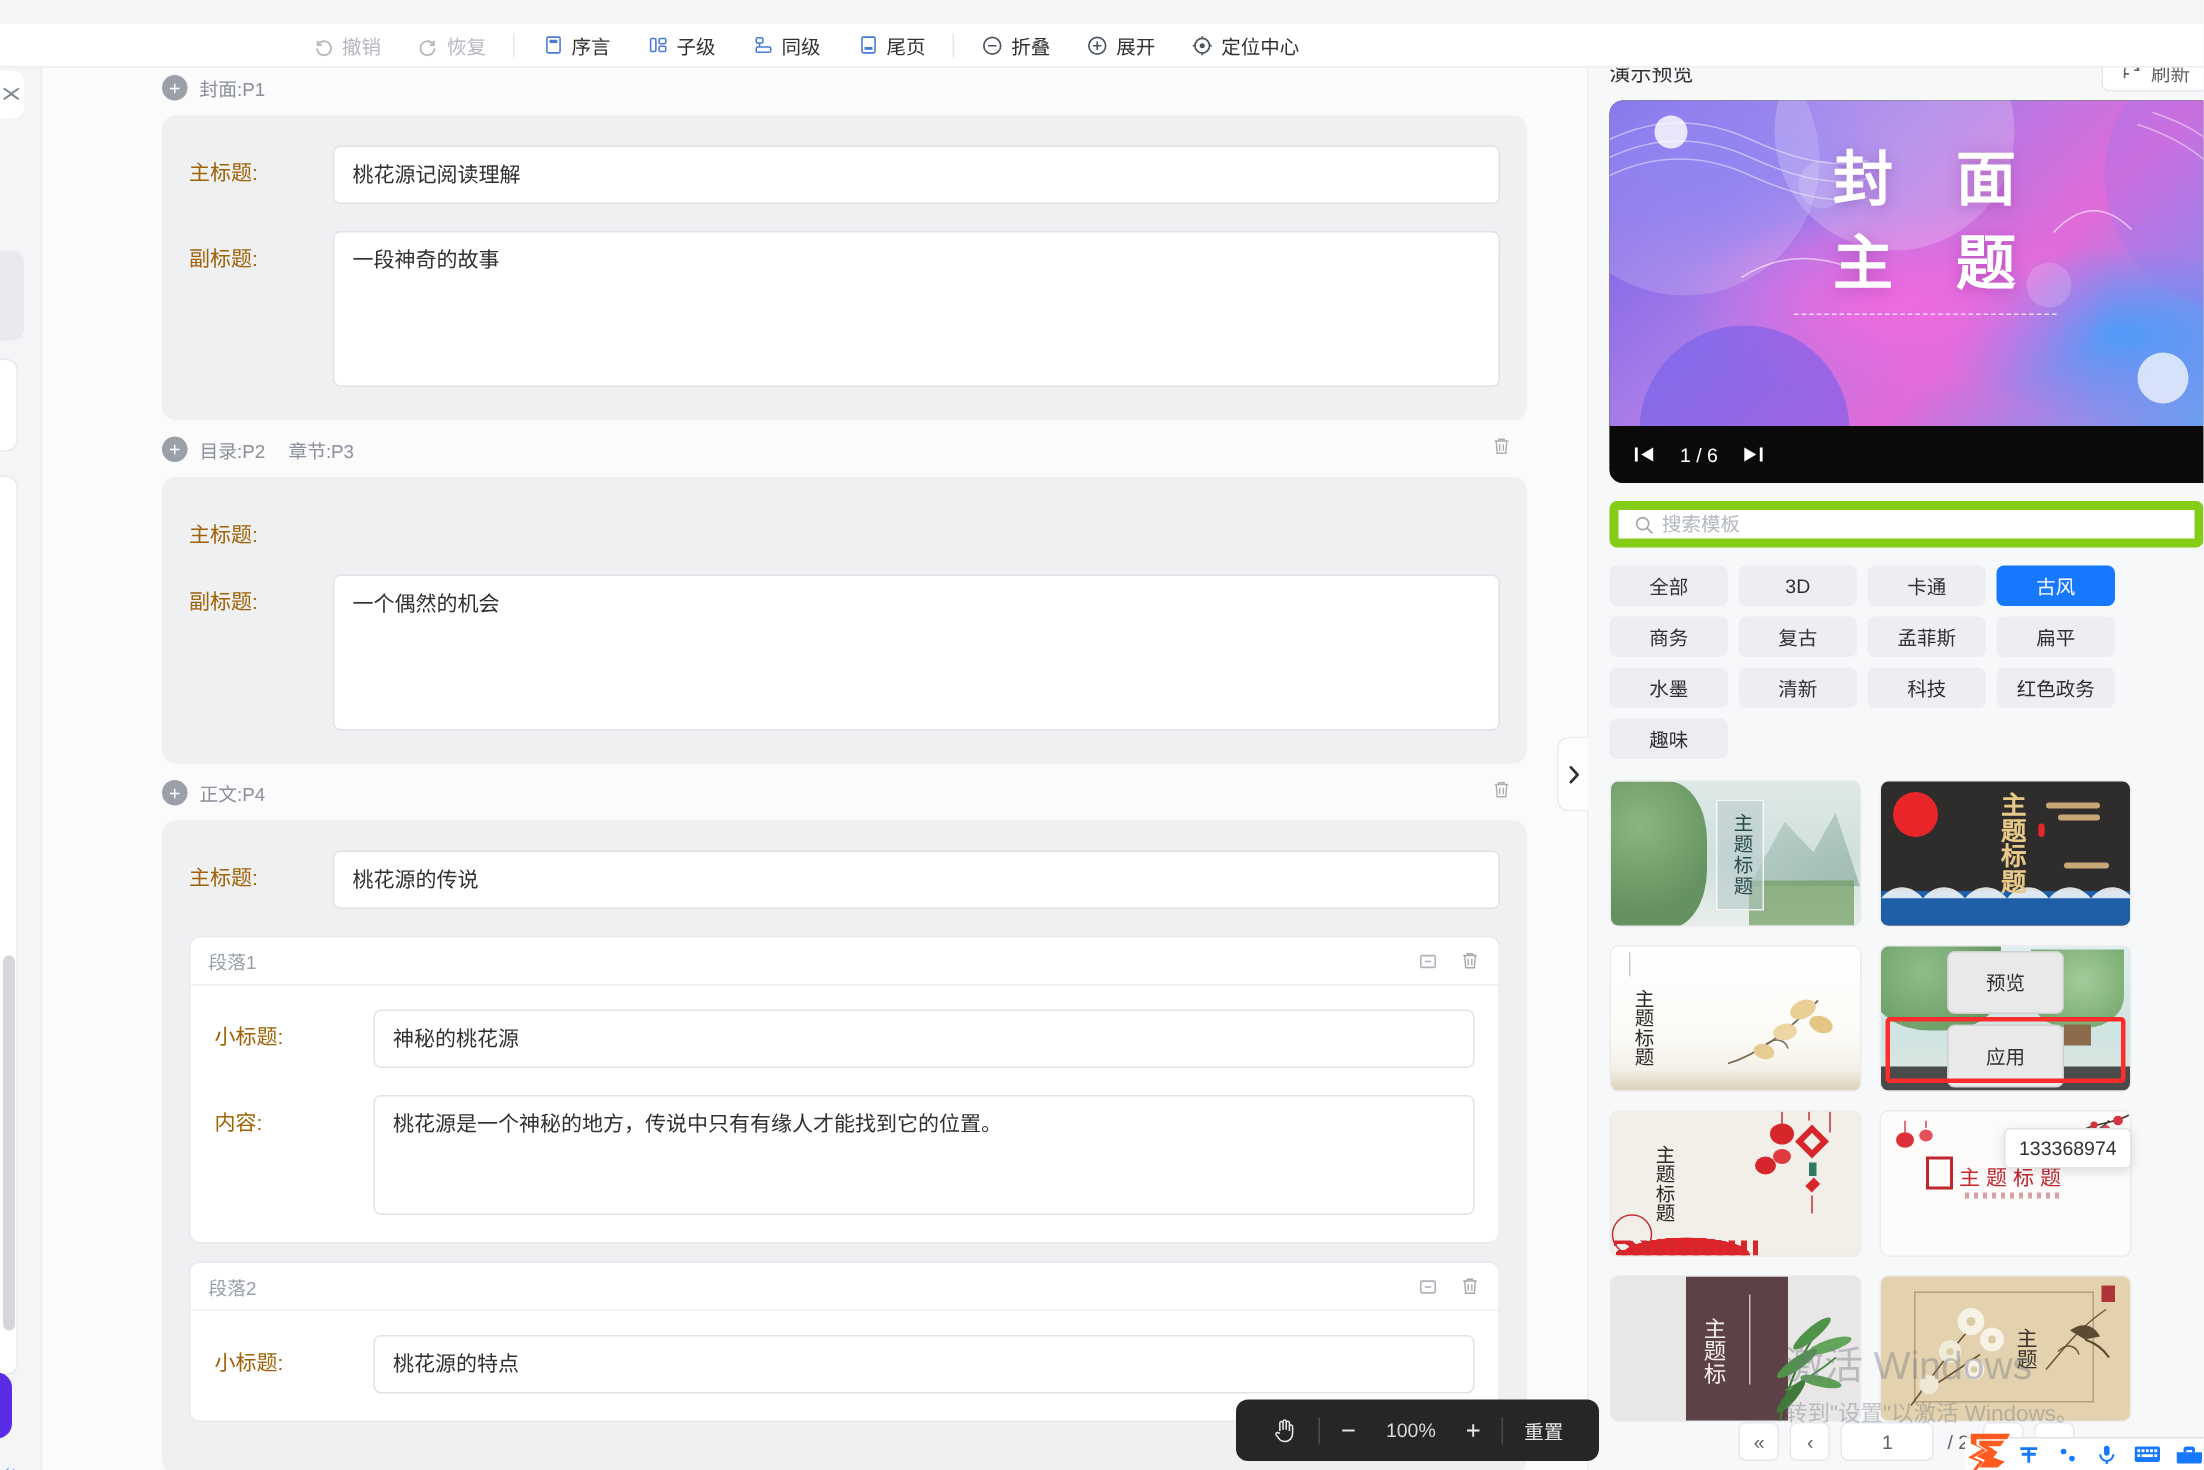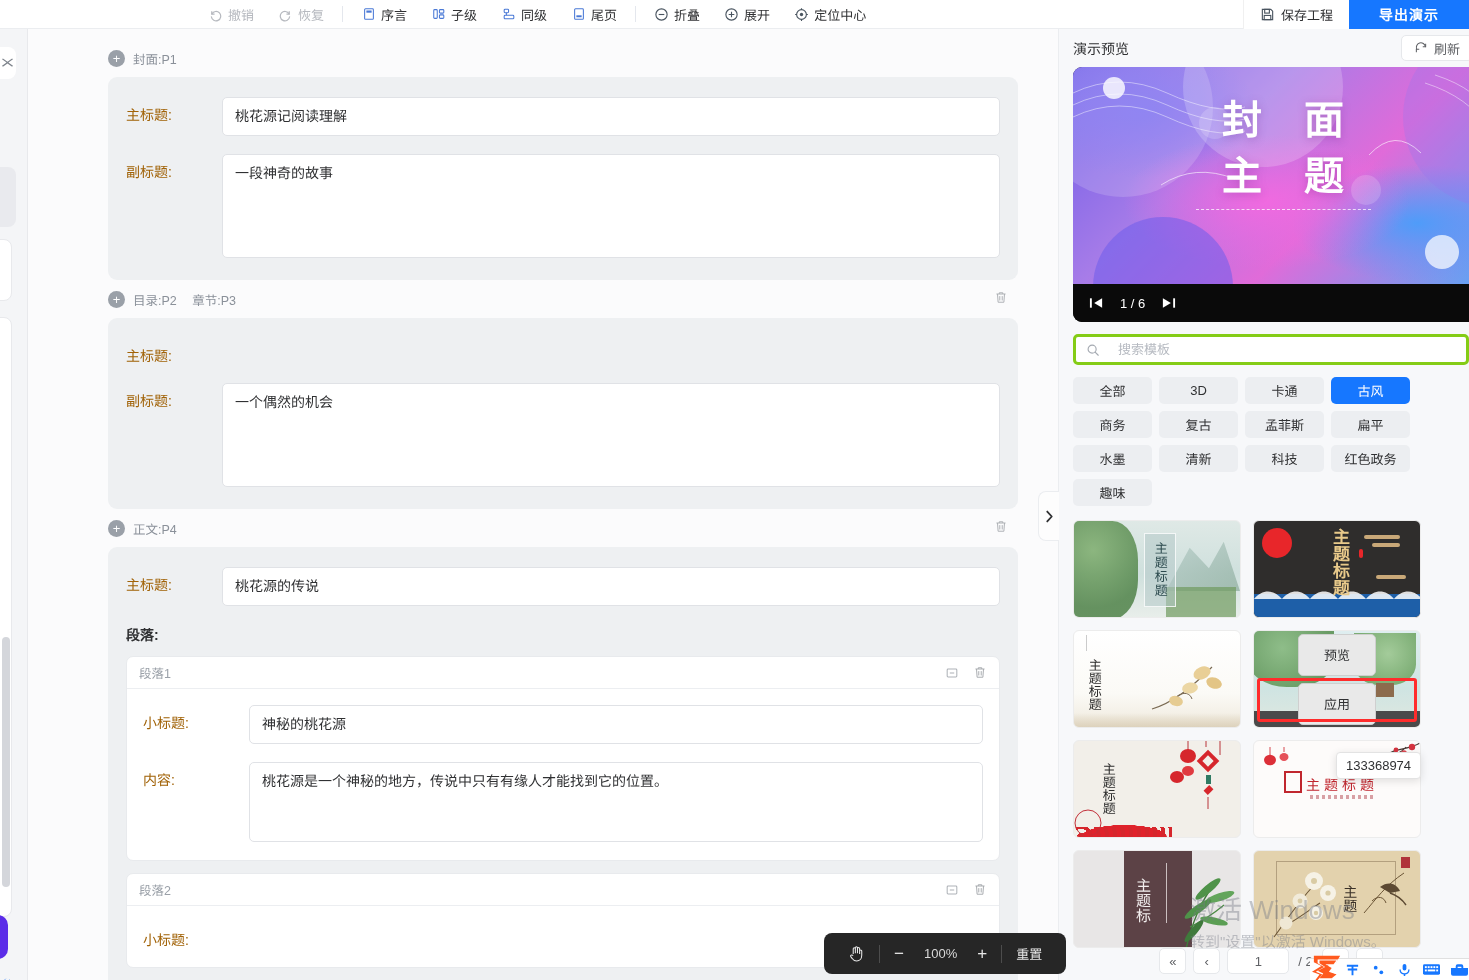--- a/index.html
+++ b/index.html
@@ -9,21 +9,21 @@
     font-family: "Liberation Sans", "DejaVu Sans", sans-serif;
     background: #f4f5f7;
     color: #303133;
     font-size: 13px;
   }
 
   #app { position: relative; width: 1469px; height: 980px; }
 
   
   .toolbar {
-    position: absolute; top: 0; left: 0; right: 0; height: 29px;
+    position: absolute; top: 16px; left: 0; right: 0; height: 29px;
     background: #ffffff;
     display: flex; align-items: center;
     border-bottom: 1px solid #ebedf0;
     z-index: 30;
   }
   .tb-left { display: flex; align-items: center; padding-left: 196px; gap: 0; }
   .tb-btn {
     display: flex; align-items: center; gap: 5px;
     padding: 0 12px; height: 26px; cursor: pointer;
     white-space: nowrap; font-size: 13px;
@@ -190,22 +190,22 @@
     font-size: 14px; color: #1677ff; height: 38px; display: flex; align-items: center;
     border-bottom: 2px solid #1677ff; cursor: pointer; padding: 0 2px;
   }
   .rp-help {
     margin-left: auto; display: flex; align-items: center; gap: 6px;
     color: #9aa0a8; font-size: 13px; cursor: pointer;
   }
 
   .rp-search {
     position: relative; margin: 12px 0 0 14px; height: 31px;
-    background: #fff; border: 3px solid #84cc16; border-radius: 5px;
-    display: flex; align-items: center; padding: 0 10px; gap: 18px;
+    background: #fff; border: 6px solid #84cc16; border-radius: 5px;
+    display: flex; align-items: center; padding: 0 10px; gap: 5px;
   }
   .rp-search input {
     border: none; outline: none; flex: 1; font-size: 13px; color: #303133;
     font-family: inherit; background: transparent;
   }
   .rp-search input::placeholder { color: #b5b9c0; }
 
   .chips { display: flex; flex-wrap: wrap; gap: 7px; margin: 12px 0 0 14px; width: 420px; }
   .chip {
     width: 79px; height: 27px; border-radius: 5px;
@@ -372,35 +372,20 @@
           <svg width="15" height="15" viewBox="0 0 16 16" fill="none" stroke="#4a5560" stroke-width="1.2">
               <circle cx="8" cy="8" r="5.2"></circle>
               <circle cx="8" cy="8" r="1.8" fill="#4a5560" stroke="none"></circle>
               <path d="M8 1.2v2M8 12.8v2M1.2 8h2M12.8 8h2"></path>
             </svg>
         </span>
         <span>定位中心</span>
       </div>
     </div>
 
-    <div class="tb-right">
-      <div class="btn-save">
-        <span class="tb-ico">
-          <svg width="15" height="15" viewBox="0 0 16 16" fill="none" stroke="#4a5560" stroke-width="1.2">
-              <path d="M2.5 2.5h9l2 2v9h-11z"></path>
-              <rect x="5" y="2.5" width="5" height="4"></rect>
-              <rect x="4.5" y="9" width="7" height="4.5"></rect>
-            </svg>
-        </span>
-        <span>保存工程</span>
-      </div>
-      <div class="btn-export">
-        <span>导出演示</span>
-      </div>
-    </div>
   </div>
 
   <div class="edge-strip">
     <div class="edge-card" style="left:-18px; top:18px; width:34px; height:32px;">
       <svg style="position:absolute; left:20px; top:11px;" width="11" height="10" viewBox="0 0 12 10" fill="#7e848c">
           <path d="M0 1l5 3.5L0 8l1 1 5-3.5L11 9l1-1-5-3.5L12 1l-1-1L6 3.5 1 0z"></path>
         </svg>
     </div>
     <div class="edge-gray" style="left:-26px; top:138px; width:42px; height:60px;"></div>
     <div class="edge-card" style="left:-26px; top:210px; width:38px; height:62px; border:1px solid #e8e9ec;"></div>
@@ -464,21 +449,20 @@
               <path d="M2.8 4h10.4M6 4V2.6h4V4M4 4l.7 9.4h6.6L12 4M6.6 6.4v5M9.4 6.4v5"></path>
             </svg>
         </span>
       </div>
       <div class="card">
         <div class="field-row">
           <div class="field-lbl">主标题:</div>
           <input class="inp" value="桃花源的传说" style="">
         </div>
 
-        <div class="para-label">段落:</div>
 
         <div class="para-box">
           <div class="para-head">
             <span class="para-title">段落1</span>
             <span class="para-acts">
               <span class="act-ico">
                 <svg width="14" height="14" viewBox="0 0 16 16" fill="none" stroke="#7a8089" stroke-width="1.2">
                     <rect x="2.5" y="3.5" width="11" height="9" rx="1"></rect>
                     <path d="M5.5 8h5"></path>
                   </svg>
@@ -515,20 +499,21 @@
               <span class="act-ico">
                 <svg width="14" height="15" viewBox="0 0 16 16" fill="none" stroke="#6b7078" stroke-width="1.1">
                     <path d="M2.8 4h10.4M6 4V2.6h4V4M4 4l.7 9.4h6.6L12 4M6.6 6.4v5M9.4 6.4v5"></path>
                   </svg>
               </span>
             </span>
           </div>
           <div class="para-body">
             <div class="field-row">
               <div class="field-lbl">小标题:</div>
+              <input class="inp" value="桃花源的特点" style="">
             </div>
           </div>
         </div>
 
       </div>
     </div>
   </div>
 
   <div class="zoombar">
     <span class="zb-item">

